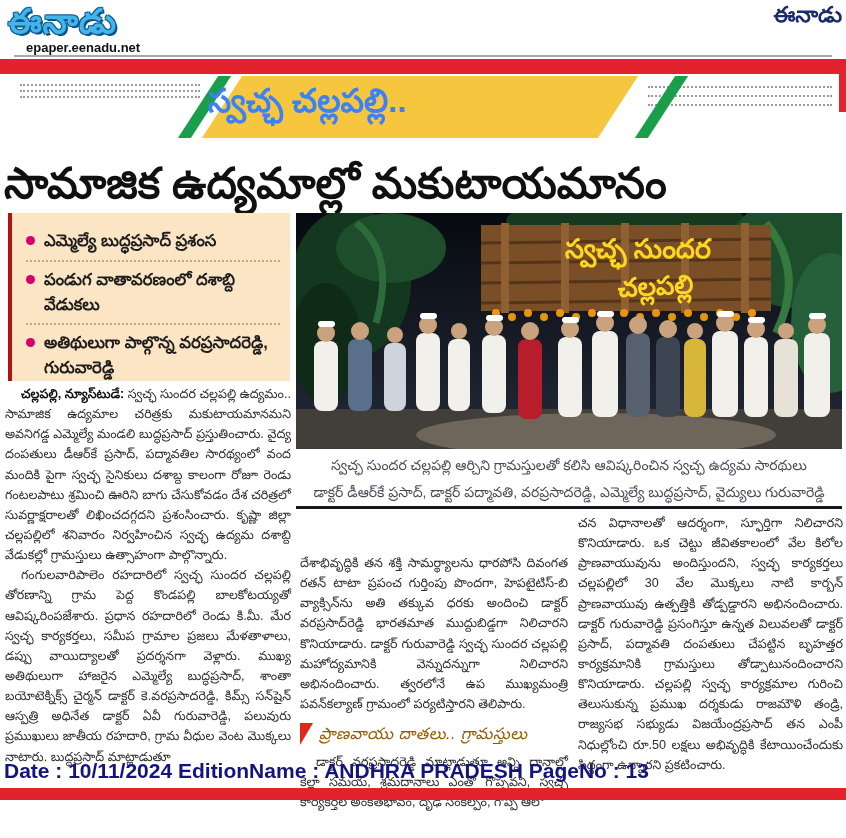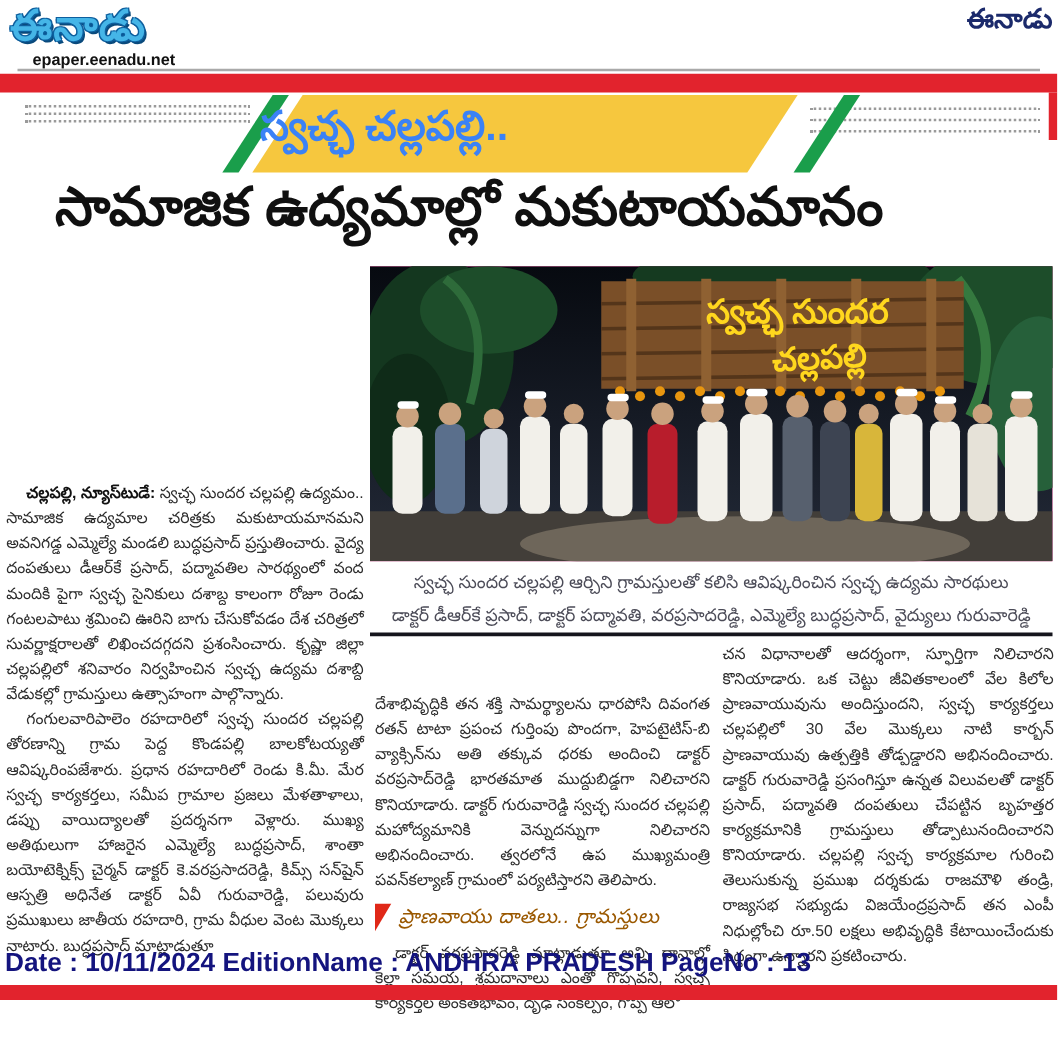--- a/index.html
+++ b/index.html
@@ -21,33 +21,33 @@
   
   .dotrow { position:absolute; height:14px; display:flex; flex-direction:column; justify-content:space-between; }
   .dotrow .dl { border-top:2px dotted #9a9a9a; height:0; }
   .banner-wrap { position:absolute; left:208px; top:76px; width:424px; height:62px; }
   .banner-bg { position:absolute; left:14px; top:0; width:396px; height:62px; transform:skewX(-33deg); }
   .gstripe { position:absolute; top:0; width:13px; height:62px; transform:skewX(-33deg); }
   .banner-label { position:absolute; left:0; top:6px; width:424px; 
                   font-size:33px; font-weight:bold; color:#3b82f6; }
 
   
-  .headline { position:absolute; left:4px; top:140px; width:760px; font-size:43px;
-              font-weight:bold; color:#101010; line-height:1.25; white-space:nowrap;margin-left:40px; }
+  .headline { position:absolute; left:4px; top:157px; width:760px; font-size:43px;
+              font-weight:bold; color:#101010; line-height:1.25; white-space:nowrap; }
 
   
   .highlights { position:absolute; left:8px; top:213px; width:282px; height:168px;
                 padding:10px 10px 8px 14px; }
   .hl-item { display:flex; gap:9px; font-size:16.5px; font-weight:bold; color:#1d1d1d;
              line-height:1.5; padding:5px 0 7px 0; }
   .hl-item + .hl-item { border-top:2px dotted #d2a273; }
   .hl-dot { flex:0 0 auto; width:9px; height:9px; border-radius:50%; margin-top:8px; }
 
   
-  .photo { position:absolute; left:296px; top:213px; width:546px; height:236px; background:#ec4899; }
+  .photo { position:absolute; left:296px; top:213px; width:546px; height:236px; background:#fde047; }
   .photo svg { display:block; }
 
   
   .caption { position:absolute; left:296px; top:452px; width:546px; text-align:center;
              font-size:14px; color:#4c4c58; line-height:1.95; }
   .caption-rule { position:absolute; left:296px; top:506px; width:546px; height:3px; background:#15151d; }
 
   
   .bodycol { position:absolute; font-size:12.6px; line-height:1.6; color:#2c2c2c;
              text-align:justify; }
@@ -88,20 +88,34 @@
   </div>
   <div class="banner-wrap">
     <div class="gstripe" style="left:-10px; background:#1a9e4b;"></div>
     <div class="banner-bg" style="background:#f6c73e;"></div>
     <div class="banner-label">స్వచ్ఛ చల్లపల్లి..</div>
   </div>
   <div class="gstripe" style="left:655px; top:76px; background:#1a9e4b;"></div>
 
   <div class="headline">సామాజిక ఉద్యమాల్లో మకుటాయమానం</div>
 
+  <div class="highlights" style="background:#fce5c4; border-left:4px solid #b01212;">
+    <div class="hl-item">
+      <span class="hl-dot" style="background:#d4006e;"></span>
+      <span>ఎమ్మెల్యే బుద్ధప్రసాద్ ప్రశంస</span>
+    </div>
+    <div class="hl-item">
+      <span class="hl-dot" style="background:#d4006e;"></span>
+      <span>పండుగ వాతావరణంలో దశాబ్ది వేడుకలు</span>
+    </div>
+    <div class="hl-item">
+      <span class="hl-dot" style="background:#d4006e;"></span>
+      <span>అతిథులుగా పాల్గొన్న వరప్రసాదరెడ్డి, గురువారెడ్డి</span>
+    </div>
+  </div>
 
   <div class="photo">
     <svg width="546" height="236" viewBox="0 0 546 236" xmlns="http://www.w3.org/2000/svg">
       <defs>
         <linearGradient id="sky" x1="0" y1="0" x2="0" y2="1">
           <stop offset="0" stop-color="#070a10"></stop>
             <stop offset="1" stop-color="#232a38"></stop>
         </linearGradient>
       </defs>
       <rect x="0" y="0" width="546" height="236" fill="url(#sky)"></rect>

